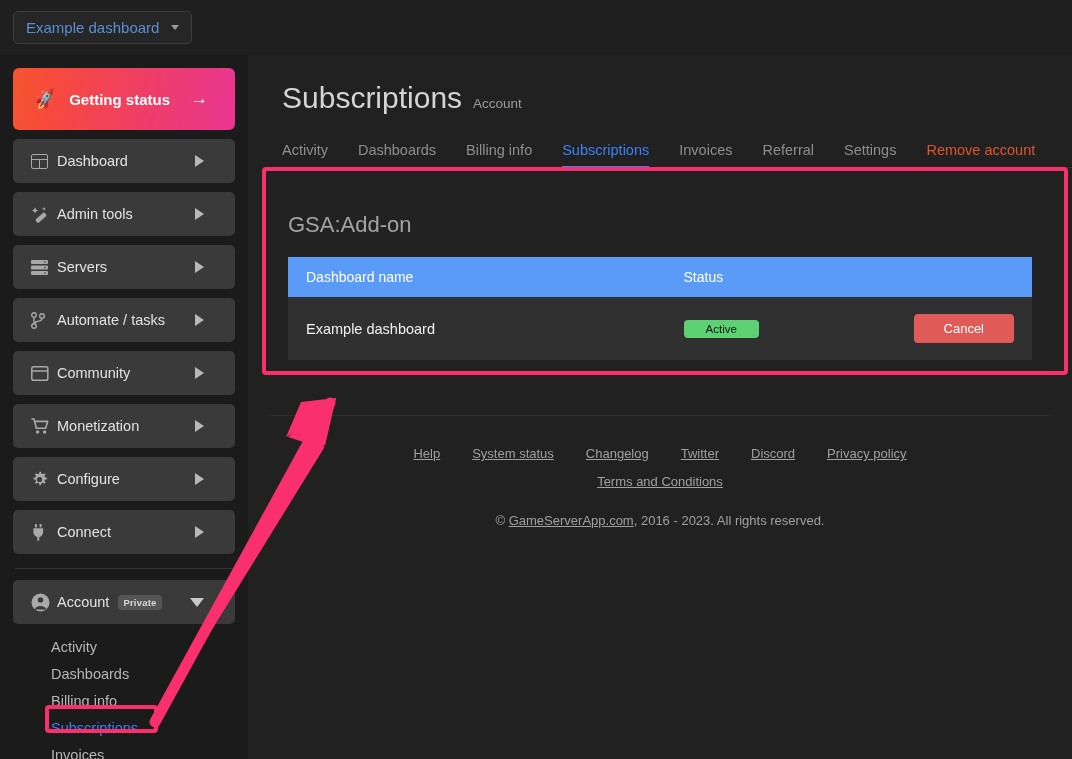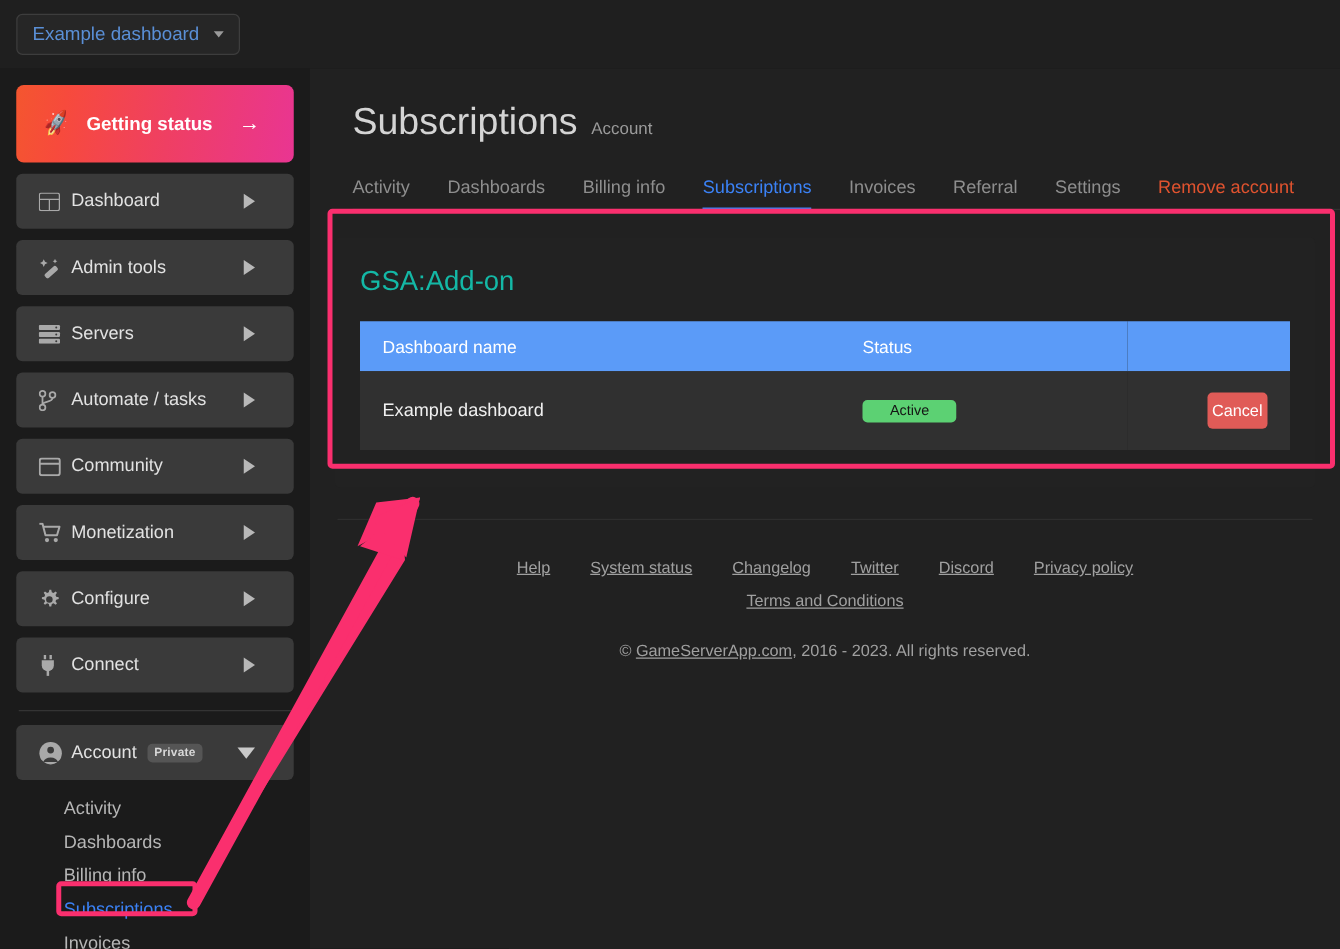--- a/index.html
+++ b/index.html
@@ -100,40 +100,40 @@
   .tab.active::after {
     content: ""; position: absolute; left: 15px; right: 15px; bottom: -1px;
     height: 2px; background: #3b82f6;
   }
   .tab.danger { color: #e0532f; }
 
   .card {
     margin: 22px 0 0 20px; width: 784px; background: #222222;
     border-radius: 4px; padding: 22px 20px 30px 20px;
   }
-  .card-title { font-size: 22px; color: #14b8a6; font-weight: normal; margin-bottom: 19px; }
+  .card-title { font-size: 22px; color: #a3a3a3; font-weight: normal; margin-bottom: 19px; }
 
   table.subs { width: 100%; border-collapse: collapse; }
   table.subs thead th {
     background: #5b9bf8; color: #ffffff; font-size: 14px; font-weight: normal;
     text-align: left; padding: 12px 18px; height: 38px;
   }
   table.subs thead th.col-status { width: 230px; }
   table.subs thead th.col-act { width: 130px; }
   table.subs tbody td {
     background: #303030; color: #f0f0f0; font-size: 14.5px;
     padding: 17px 18px; height: 56px; vertical-align: middle;
   }
   .chip-active {
     display: inline-block; background: #5cd173; color: #141414;
     font-size: 11.5px; border-radius: 4px; padding: 3px 22px; font-weight: normal;
   }
   .btn-cancel {
     display: inline-block; background: #e05b57; color: #ffffff;
-    font-size: 13px; border-radius: 4px; padding: 7px 4px;
+    font-size: 13px; border-radius: 4px; padding: 7px 30px;
     border: none; cursor: pointer; font-family: inherit;
   }
   td.cell-act { text-align: right; }
 
   .foot-rule {
     margin: 25px 0 0 22px; width: 780px; height: 1px; background: #2e2e2e;
   }
   .footer { margin-top: 30px; text-align: center; }
   .footer-links { display: flex; justify-content: center; gap: 32px; }
   .footer a, .footer-copy a {

